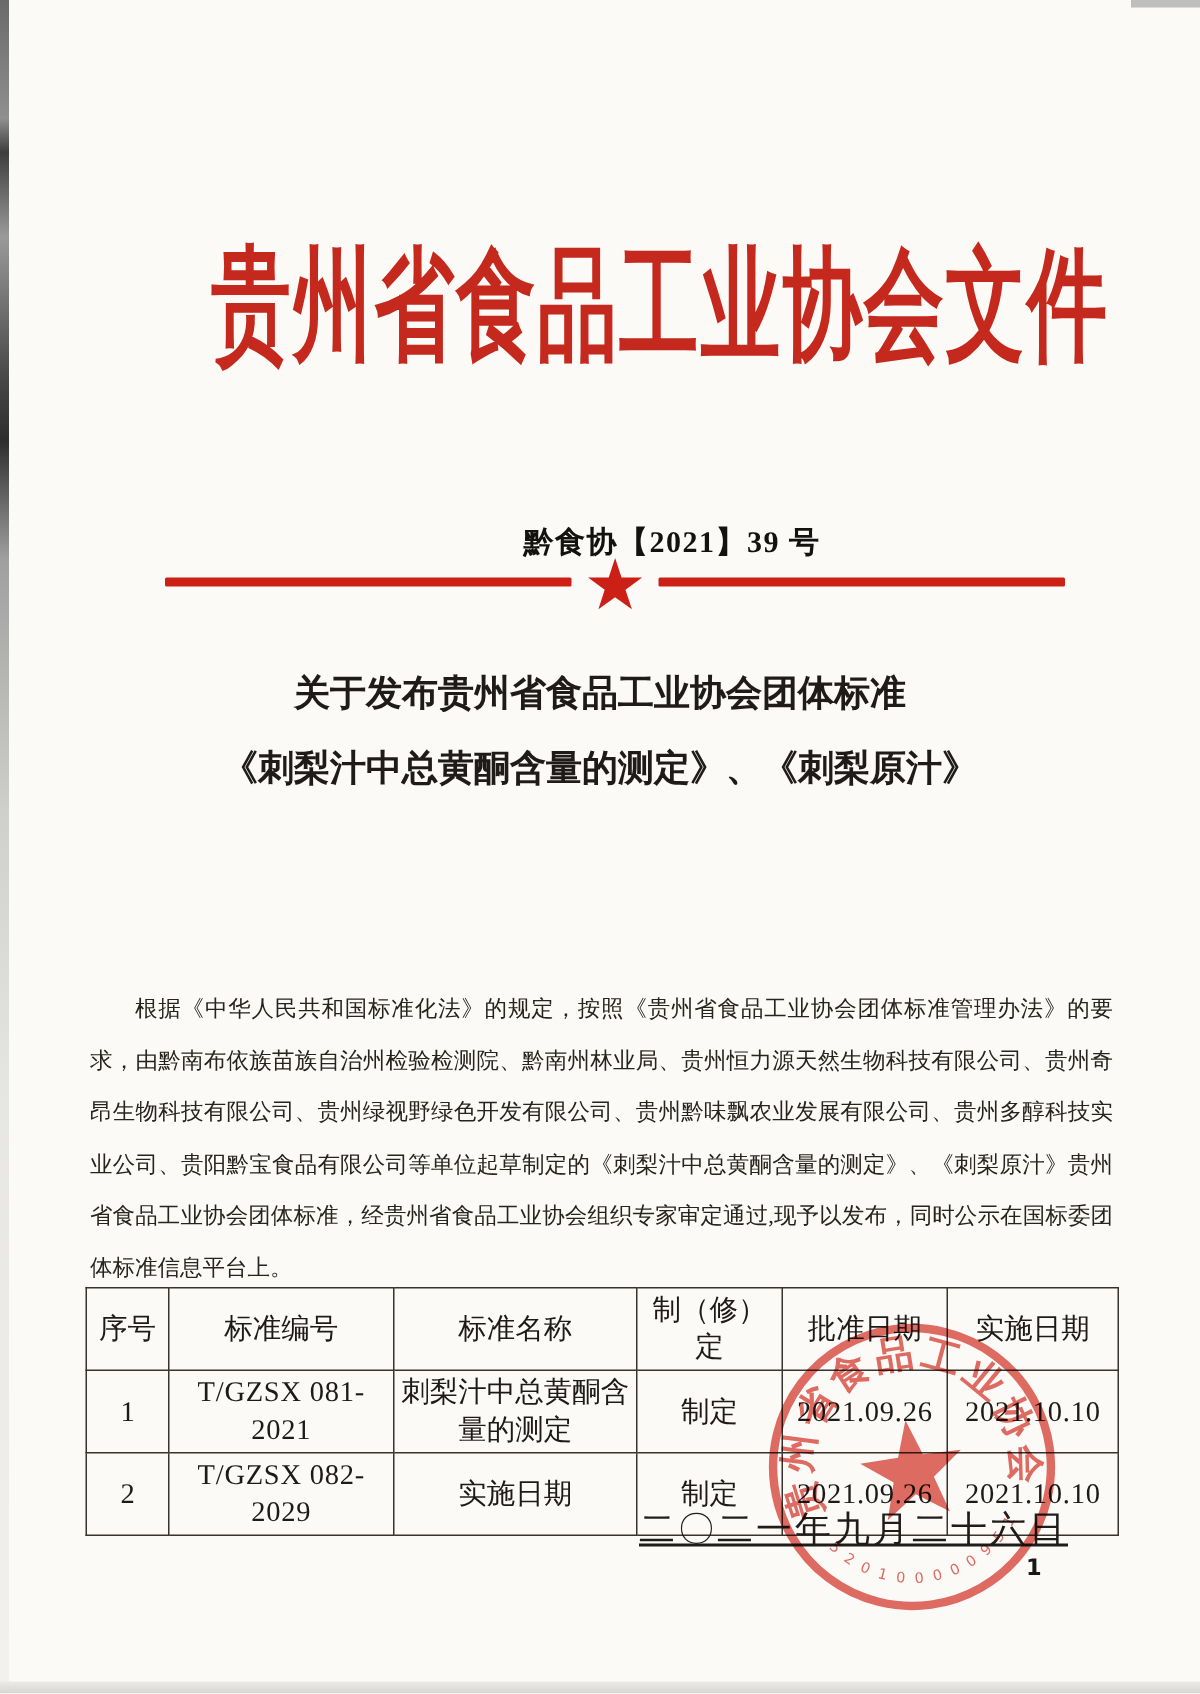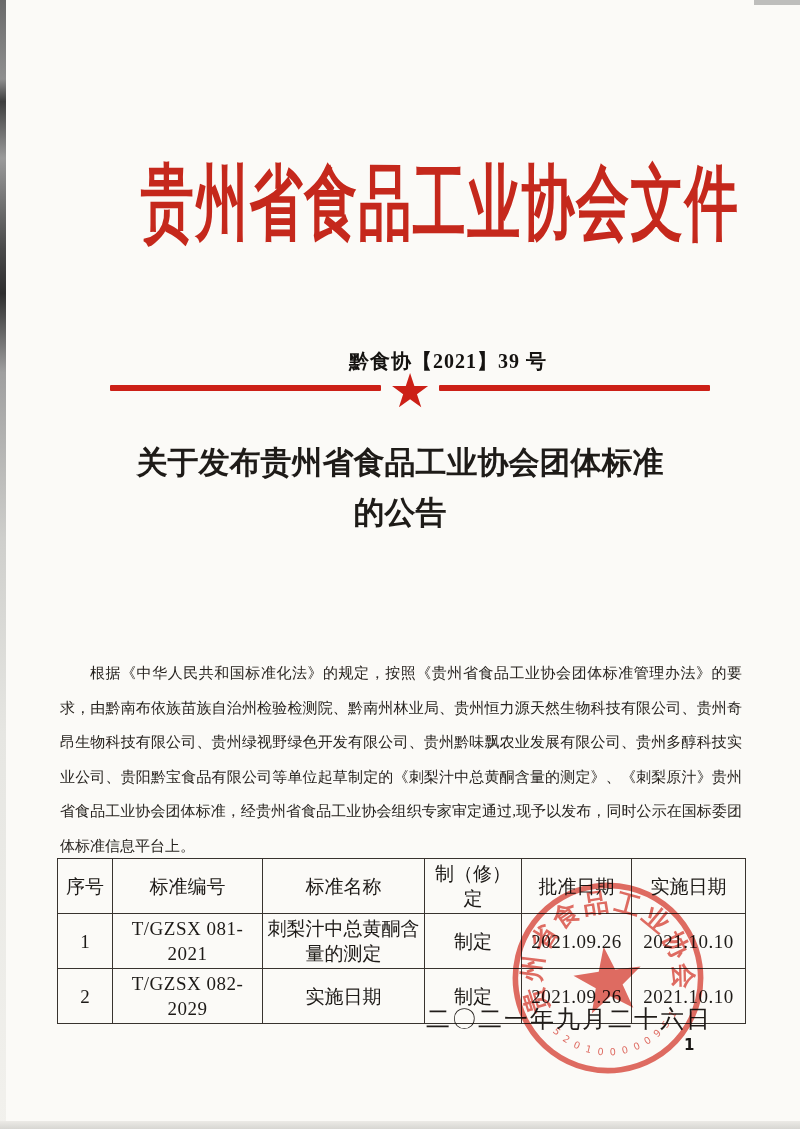--- a/index.html
+++ b/index.html
@@ -53,21 +53,21 @@
   .red-divider .bar{flex:1;height:6px;background:var(--line-red);border-radius:1px;}
   .red-divider .star{
     font-family:"DejaVu Sans",sans-serif;
     font-size:47px;line-height:0;color:var(--line-red);
     margin:0 8px;position:relative;top:3px;
   }
   
   .doc-title{
     position:absolute;top:438px;left:0;width:100%;
     text-align:center;font-weight:bold;color:#1e1b18;
-    font-size:31px;line-height:50px;
+    font-size:24px;line-height:50px;
   }
   
   .body-text{
     position:absolute;top:656px;left:60px;width:682px;
     font-size:15px;line-height:34.6px;
     text-align:justify;text-indent:2em;color:var(--ink);
   }
   
   .standards-table{
     position:absolute;top:858px;left:57px;width:688px;
@@ -79,21 +79,21 @@
     font-weight:normal;padding:2px 4px;line-height:25px;
   }
   .standards-table tr.hdr{height:36px;}
   .standards-table tr.r1{height:55px;}
   .standards-table tr.r2{height:38px;}
   .mono-num{letter-spacing:.5px;}
   
   .issue-date{
     position:absolute;top:1003px;left:0;width:100%;
     text-align:right;padding-right:88px;
-    font-size:24px;letter-spacing:2px;color:#201c19;
+    font-size:24px;letter-spacing:2px;color:#201c19;text-decoration:underline;
   }
   .page-number{
     position:absolute;top:1036px;left:684px;
     font-size:15px;font-weight:bold;color:#1a1816;
     font-family:"DejaVu Sans",sans-serif;
   }
   
   .seal{
     position:absolute;left:494px;top:864px;width:228px;height:228px;
     mix-blend-mode:multiply;opacity:.85;pointer-events:none;
@@ -113,21 +113,21 @@
 <div class="doc-number">黔食协【2021】39 号</div>
 
 <div class="red-divider">
   <div class="bar"></div>
   <span class="star">★</span>
   <div class="bar"></div>
 </div>
 
 <div class="doc-title">
   <div>关于发布贵州省食品工业协会团体标准</div>
-  <div>的公告</div>
+  <div>《刺梨汁中总黄酮含量的测定》、《刺梨原汁》</div>
 </div>
 
 <p class="body-text">根据《中华人民共和国标准化法》的规定，按照《贵州省食品工业协会团体标准管理办法》的要求，由黔南布依族苗族自治州检验检测院、黔南州林业局、贵州恒力源天然生物科技有限公司、贵州奇昂生物科技有限公司、贵州绿视野绿色开发有限公司、贵州黔味飘农业发展有限公司、贵州多醇科技实业公司、贵阳黔宝食品有限公司等单位起草制定的《刺梨汁中总黄酮含量的测定》、《刺梨原汁》贵州省食品工业协会团体标准，经贵州省食品工业协会组织专家审定通过,现予以发布，同时公示在国标委团体标准信息平台上。</p>
 
 <table class="standards-table">
   <colgroup>
     <col style="width:55px">
       <col style="width:150px">
       <col style="width:162px">
     <col style="width:97px">

